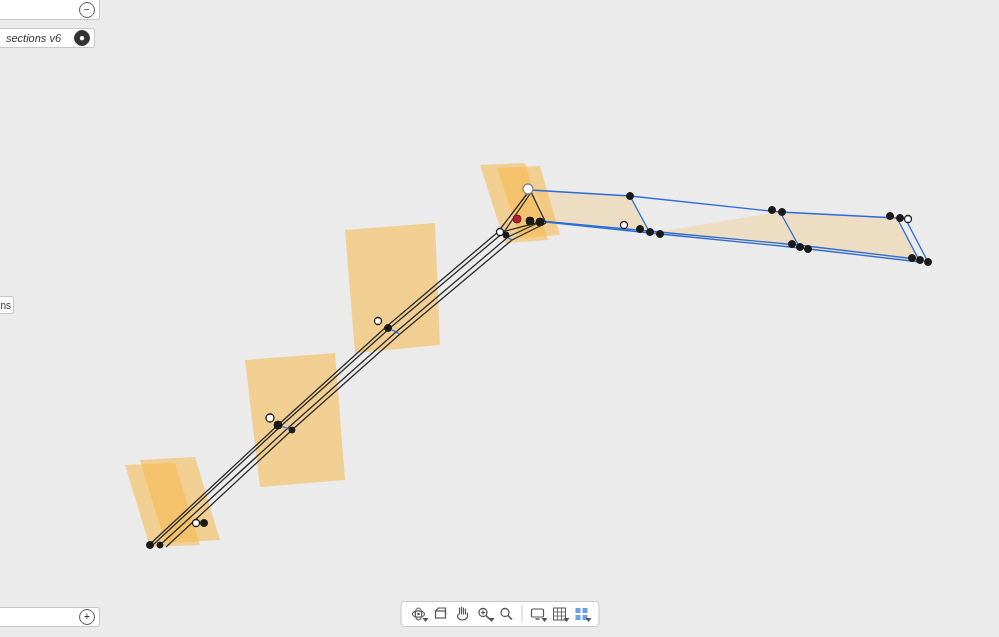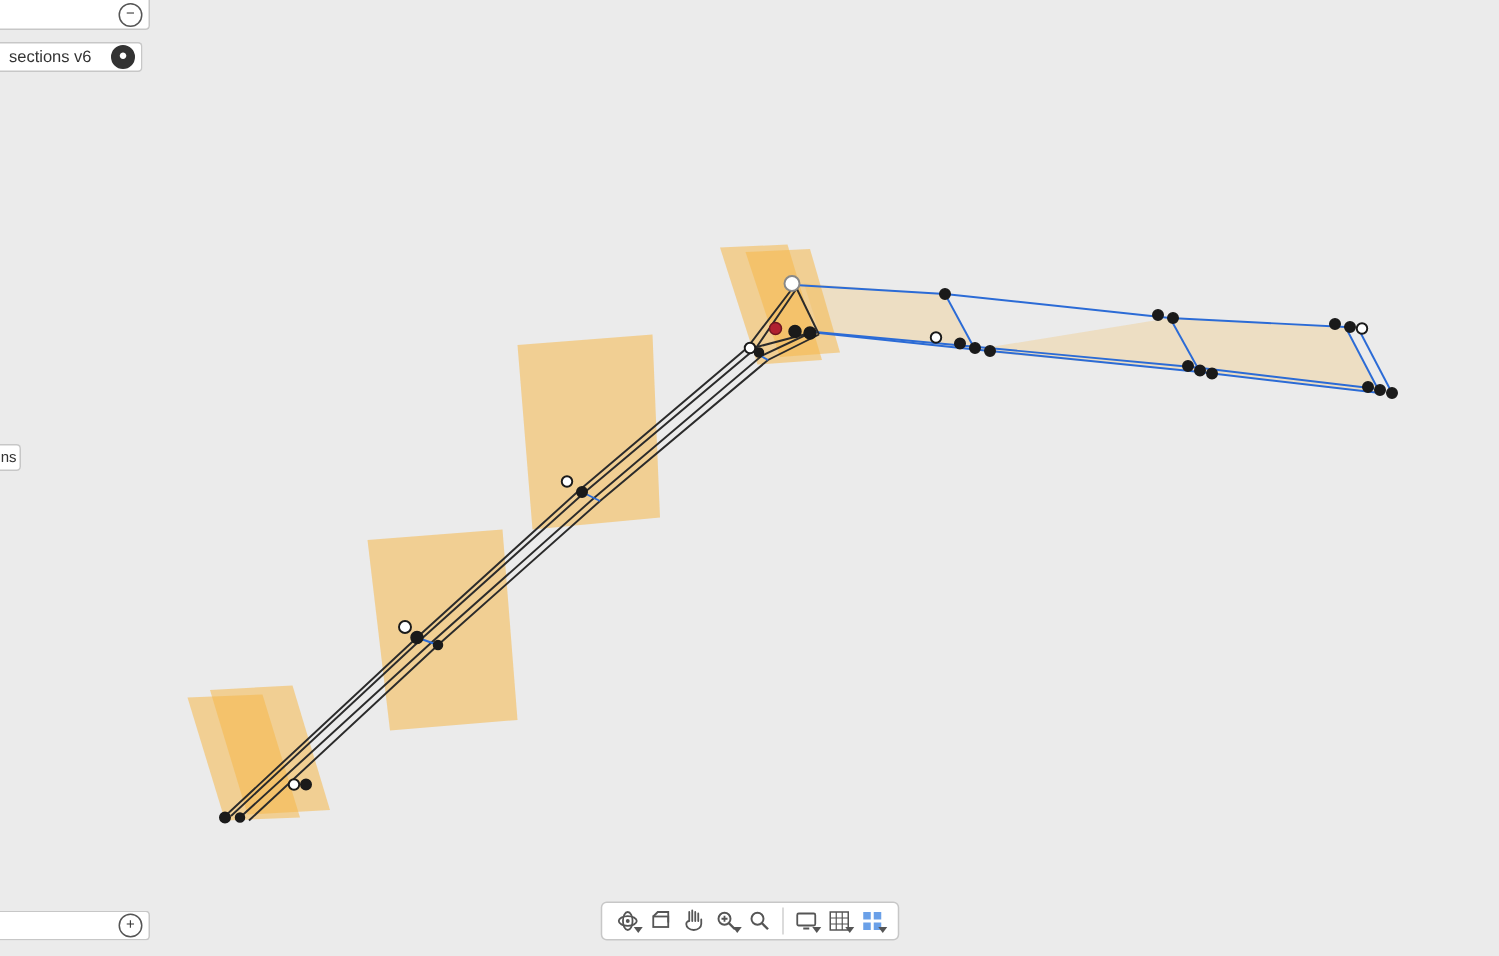--- a/index.html
+++ b/index.html
@@ -24,21 +24,21 @@
     border: 1px solid #c7c7c7;
     border-left: none;
     border-radius: 0 3px 3px 0;
     display: flex;
     align-items: center;
     padding: 0 4px 0 6px;
     gap: 6px;
     box-sizing: border-box;
   }
   .row-top { top: 0; width: 100px; border-top: none; border-radius: 0 0 3px 0; }
-  .row-doc { top: 28px; width: 95px; }
+  .row-doc { top: 28px; width: 95px; font-style: italic; }
 
   .row-icon {
     width: 14px; height: 14px;
     border: 1px solid #555;
     border-radius: 50%;
     display: flex; align-items: center; justify-content: center;
     font-size: 10px;
     line-height: 1;
     background: #fff;
   }

